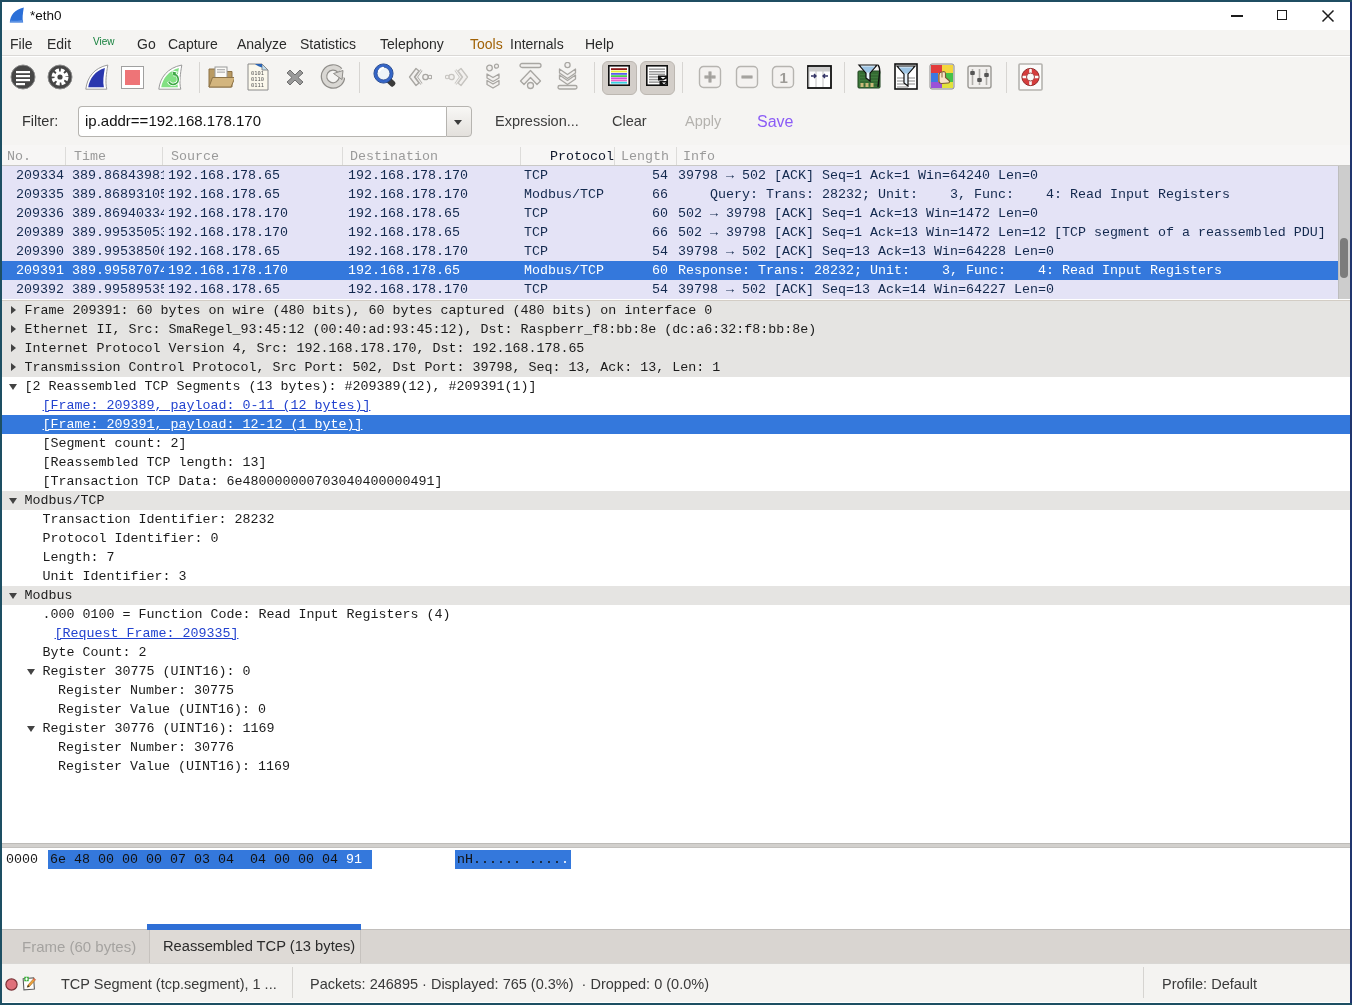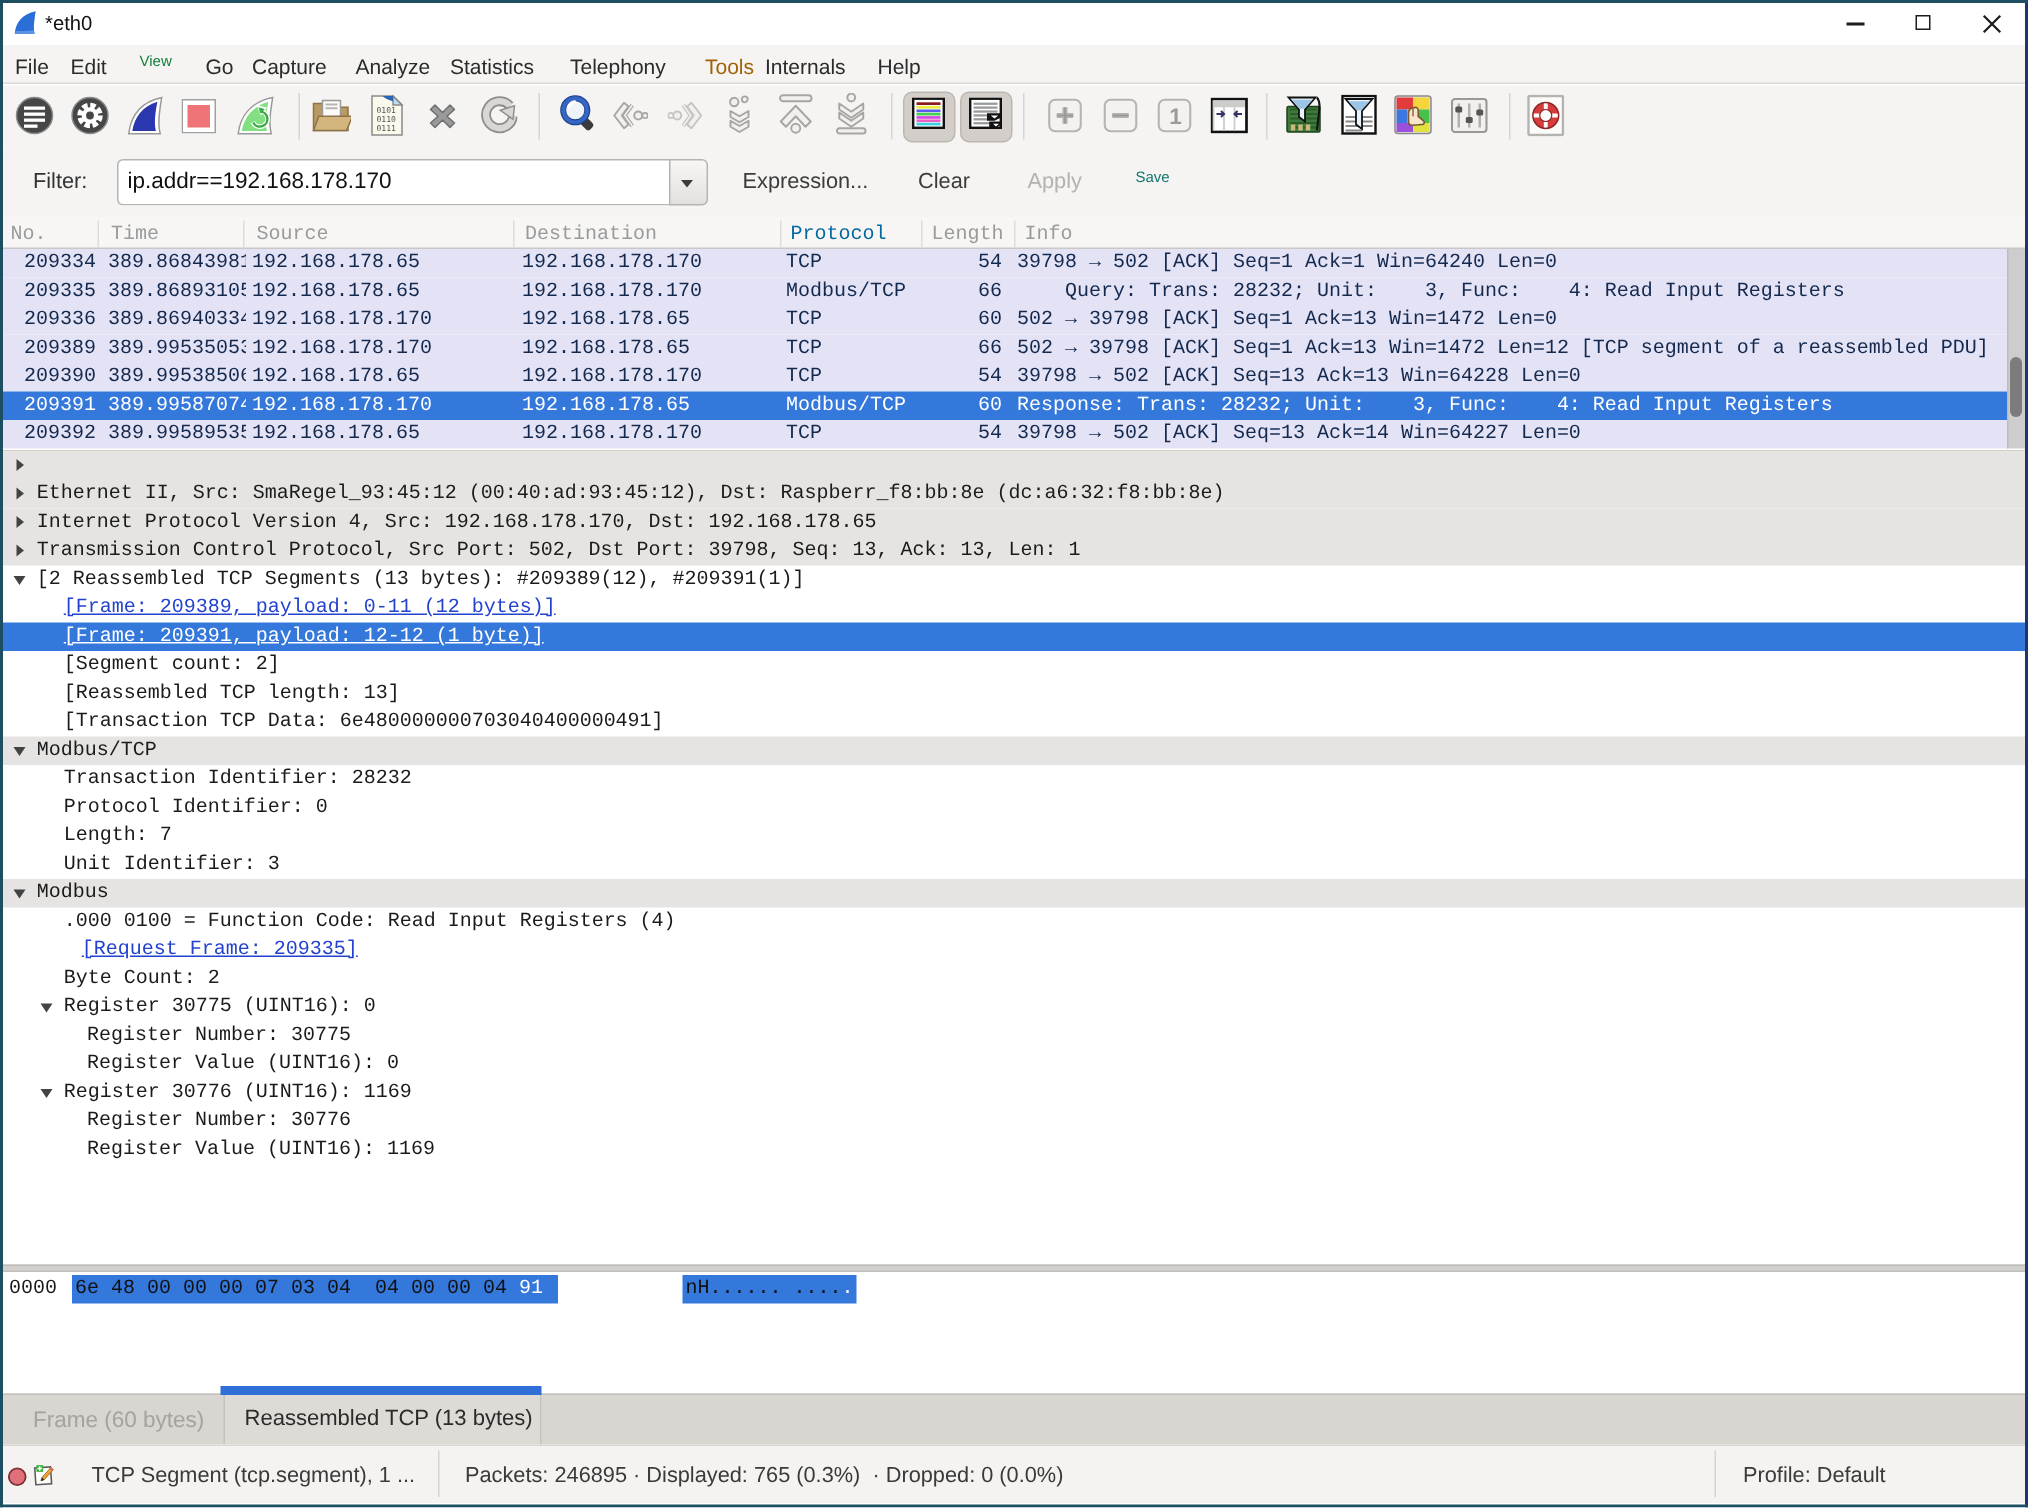--- a/index.html
+++ b/index.html
@@ -224,33 +224,33 @@
 <div class="abs" style="left:2px;top:97px;width:1348px;height:48px;background:#f5f4f2"></div>
 <div class="abs sans" style="left:22px;top:113px;font-size:14.5px;color:#333">Filter:</div>
 <div class="abs" style="left:78px;top:106px;width:368px;height:31px;background:#fff;border:1px solid #b6b4b0;border-radius:4px 0 0 4px;border-right:none"></div>
 <div class="abs sans" style="left:85px;top:112px;font-size:15px;color:#111">ip.addr==192.168.178.170</div>
 <div class="abs" style="left:446px;top:106px;width:26px;height:31px;background:linear-gradient(#f8f7f5,#e3e0dc);border:1px solid #b6b4b0;border-radius:0 4px 4px 0">
     <div style="position:absolute;left:7px;top:13px;width:0;height:0;border-top:5px solid #3c3c3c;border-left:4.5px solid transparent;border-right:4.5px solid transparent"></div>
   </div>
 <div class="abs sans" style="left:495px;top:113px;font-size:14.5px;color:#3c3c3c">Expression...</div>
 <div class="abs sans" style="left:612px;top:113px;font-size:14.5px;color:#3c3c3c">Clear</div>
 <div class="abs sans" style="left:685px;top:113px;font-size:14.5px;color:#b4b2ae">Apply</div>
-<div class="abs sans" style="left:757px;top:113px;font-size:10px;color:#0f766e">Save</div>
+<div class="abs sans" style="left:757px;top:113px;font-size:16px;color:#8b5cf6">Save</div>
 <div class="abs" style="left:2px;top:145px;width:1348px;height:21px;background:#f7f6f5;border-bottom:1px solid #c9c8c6"></div>
 <div class="abs" style="left:65px;top:147px;width:1px;height:18px;background:#dddcda"></div>
 <div class="abs" style="left:162px;top:147px;width:1px;height:18px;background:#dddcda"></div>
 <div class="abs" style="left:342px;top:147px;width:1px;height:18px;background:#dddcda"></div>
 <div class="abs" style="left:520px;top:147px;width:1px;height:18px;background:#dddcda"></div>
 <div class="abs" style="left:614px;top:147px;width:1px;height:18px;background:#dddcda"></div>
 <div class="abs" style="left:676px;top:147px;width:1px;height:18px;background:#dddcda"></div>
 <div class="abs mono" style="left:7px;top:147px;color:#9a9a9a">No.</div>
 <div class="abs mono" style="left:74px;top:147px;color:#9a9a9a">Time</div>
 <div class="abs mono" style="left:171px;top:147px;color:#9a9a9a">Source</div>
 <div class="abs mono" style="left:350px;top:147px;color:#9a9a9a">Destination</div>
-<div class="abs mono" style="left:527px;top:147px;color:#0369a1">Protocol</div>
+<div class="abs mono" style="left:550px;top:147px;color:#0f172a">Protocol</div>
 <div class="abs mono" style="left:621px;top:147px;color:#9a9a9a">Length</div>
 <div class="abs mono" style="left:683px;top:147px;color:#9a9a9a">Info</div>
 <div class="abs" style="left:2px;top:166px;width:1336px;height:19px;background:#e4e3f6;color:#13294e">
 <span class="abs mono" style="left:14px">209334</span>
 <span class="abs mono" style="left:70px;width:92px;overflow:hidden">389.868439817</span>
 <span class="abs mono" style="left:166px">192.168.178.65</span>
 <span class="abs mono" style="left:346px">192.168.178.170</span>
 <span class="abs mono" style="left:522px">TCP</span>
 <span class="abs mono" style="left:600px;width:66px;text-align:right">54</span>
 <span class="abs mono" style="left:676px">39798 → 502 [ACK] Seq=1 Ack=1 Win=64240 Len=0</span>
@@ -308,20 +308,21 @@
 <span class="abs mono" style="left:522px">TCP</span>
 <span class="abs mono" style="left:600px;width:66px;text-align:right">54</span>
 <span class="abs mono" style="left:676px">39798 → 502 [ACK] Seq=13 Ack=14 Win=64227 Len=0</span>
 </div>
 <div class="abs" style="left:2px;top:300px;width:1348px;height:2px;background:#d3cdc5"></div>
 <div class="abs" style="left:1338px;top:166px;width:12px;height:133px;background:#cdcdcd;border-left:1px solid #bdbdbd"></div>
 <div class="abs" style="left:1340px;top:238px;width:8px;height:40px;background:#7c7c7c;border-radius:4px"></div>
 <div class="abs" style="left:2px;top:301px;width:1348px;height:542px;background:#ffffff"></div>
 <div class="abs" style="left:2px;top:301px;width:1348px;height:19px;background:#e5e4e2">
 <span class="abs tri-r" style="left:9px;top:5px"></span>
+<span class="abs mono" style="left:22.5px;color:#1b1b1b">Frame 209391: 60 bytes on wire (480 bits), 60 bytes captured (480 bits) on interface 0</span>
 </div>
 <div class="abs" style="left:2px;top:320px;width:1348px;height:19px;background:#e5e4e2">
 <span class="abs tri-r" style="left:9px;top:5px"></span>
 <span class="abs mono" style="left:22.5px;color:#1b1b1b">Ethernet II, Src: SmaRegel_93:45:12 (00:40:ad:93:45:12), Dst: Raspberr_f8:bb:8e (dc:a6:32:f8:bb:8e)</span>
 </div>
 <div class="abs" style="left:2px;top:339px;width:1348px;height:19px;background:#e5e4e2">
 <span class="abs tri-r" style="left:9px;top:5px"></span>
 <span class="abs mono" style="left:22.5px;color:#1b1b1b">Internet Protocol Version 4, Src: 192.168.178.170, Dst: 192.168.178.65</span>
 </div>
 <div class="abs" style="left:2px;top:358px;width:1348px;height:19px;background:#e5e4e2">

